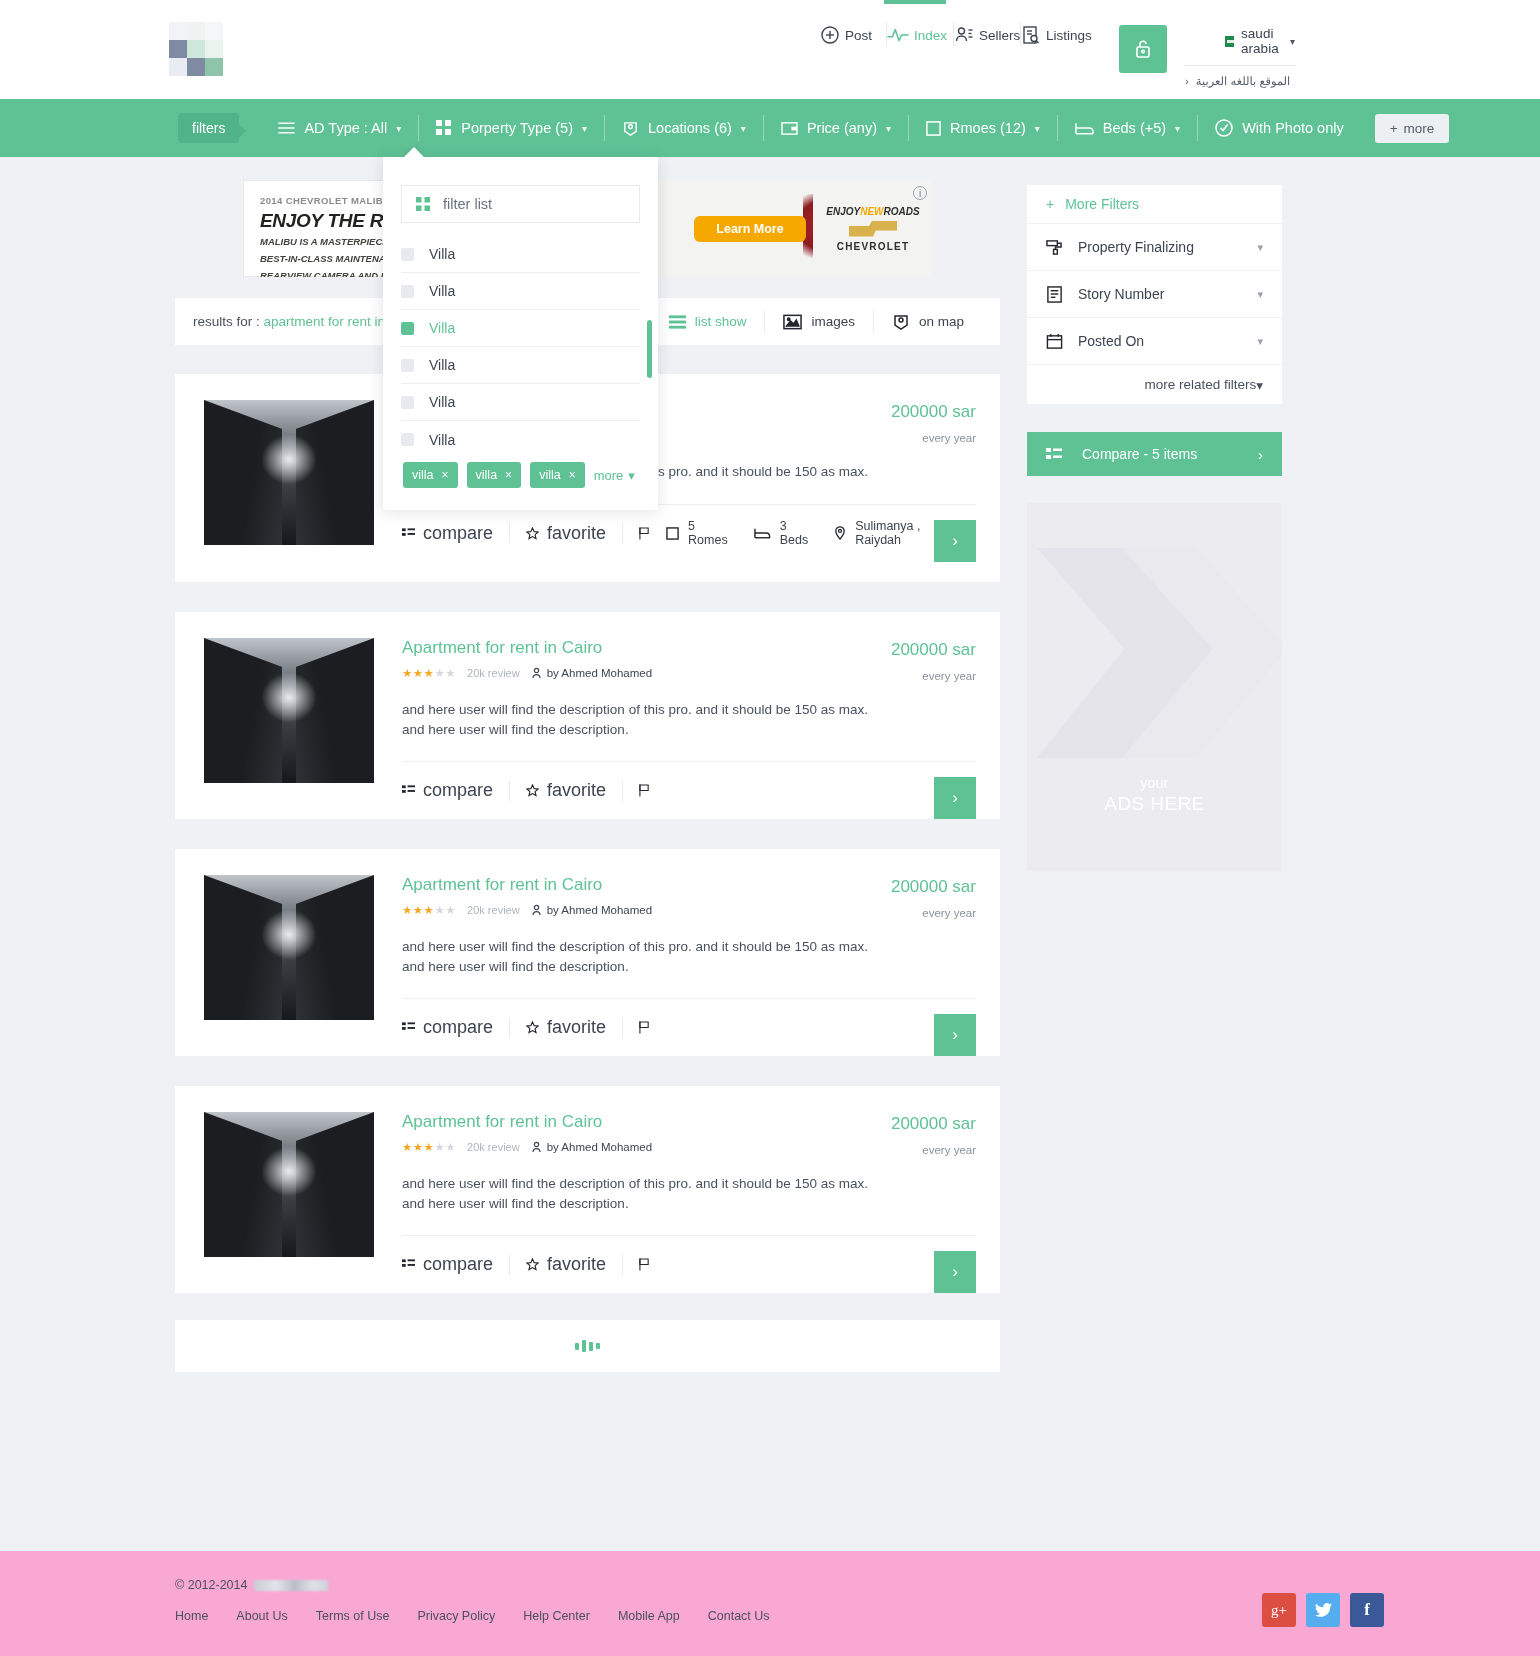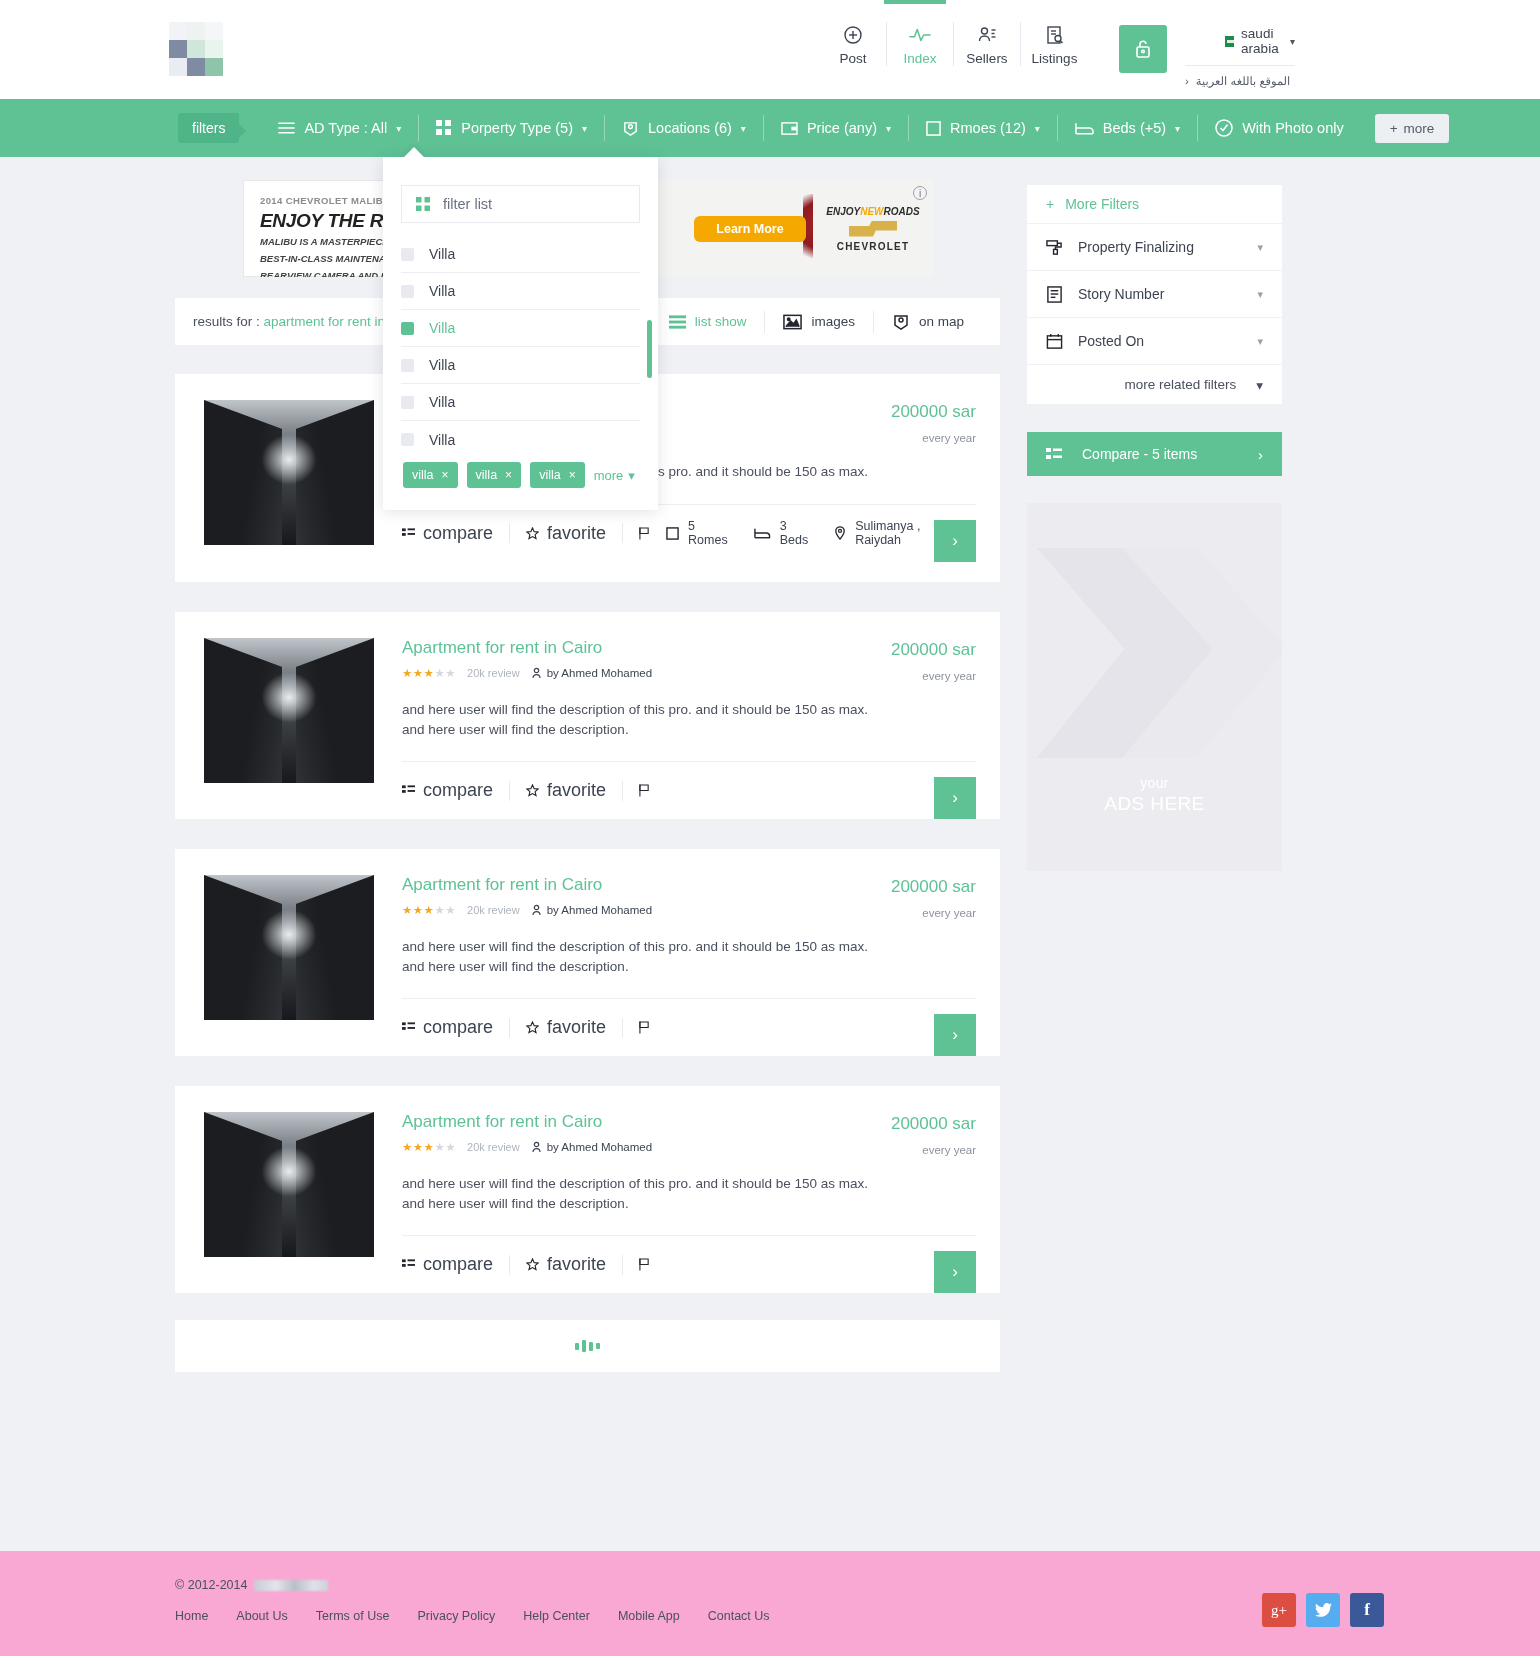--- a/index.html
+++ b/index.html
@@ -43,21 +43,21 @@
     padding: 0 14px; font-family: "Liberation Sans", sans-serif; background: transparent;
   }
   .search-btn {
     width: 44px; height:43px; display:flex;align-items:center;justify-content:center;
     background:none;border:none;cursor:pointer;
   }
   .nav-items {
     position: absolute; left: 820px; top: 22px; height: 56px; display:flex; align-items:flex-start;
   }
   .nav-item {
-    width: 67px; display:flex; flex-direction:column; align-items:center; gap:5px;
+    width: 67px; display:flex; flex-direction:row; align-items:center; gap:5px;
     font-size: 13.5px; color:#3d4451; cursor:pointer; padding-top:2px;
   }
   .nav-item.divider-right { border-right: 1px solid #e6e9ef; }
   .nav-item.active { color: #5ec295; }
   .nav-icon { height: 22px; display:flex; align-items:center; justify-content:center; }
   .lock-btn {
     position: absolute; left: 1119px; top: 25px; width:48px;height:48px;
     background:#5ec295; border-radius:3px; display:flex; align-items:center; justify-content:center;
     cursor:pointer;
   }
@@ -233,21 +233,21 @@
   .sp-head {
     height:39px; display:flex; align-items:center; gap:11px; padding:0 19px;
     font-size:14px; color:#5ec295; border-bottom:1px solid #eff1f5; cursor:pointer;
   }
   .sp-row {
     height:47px; display:flex; align-items:center; gap:15px; padding:0 19px;
     font-size:14px; color:#3d4451; border-bottom:1px solid #eff1f5; cursor:pointer;
   }
   .sp-row .chev { margin-left:auto; color:#9aa1ad; font-size:11px; }
   .sp-foot {
-    height:39px; display:flex; align-items:center; justify-content:flex-end; gap:20px;
+    height:39px; display:flex; align-items:center; justify-content:flex-end; gap:0;
     padding:0 19px; font-size:13.5px; color:#4a505e; cursor:pointer;
   }
   .compare-btn {
     position:absolute; left:1027px; top:432px; width:255px; height:44px; background:#5ec295;
     display:flex; align-items:center; gap:20px; padding:0 19px; color:#fff; font-size:14px; cursor:pointer;
   }
   .compare-btn .chev { margin-left:auto; font-size:15px; }
   .adsbox {
     position:absolute; left:1027px; top:503px; width:255px; height:368px; background:#ececf0;
     overflow:hidden;

